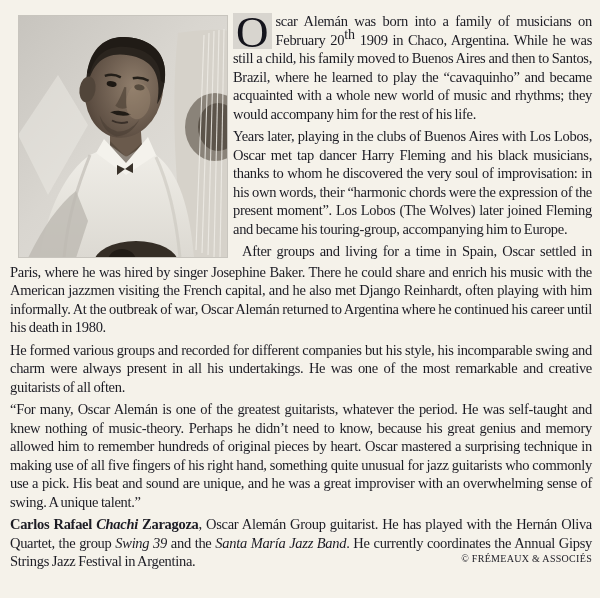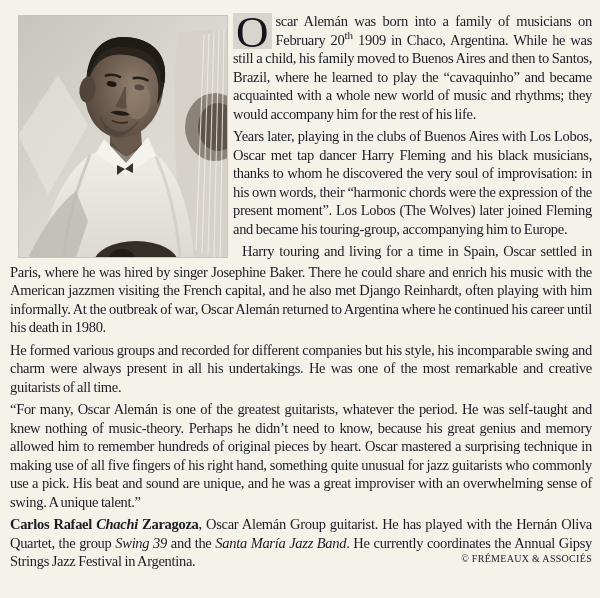--- a/index.html
+++ b/index.html
@@ -26,21 +26,21 @@
     text-align-last:justify;
     margin-bottom:2px;
   }
   .dropcap{
     float:left;
     font-size:45px;line-height:33px;
     padding:3px 3px 0 3px;margin:1px 4px 0 0;
     background:#d8d5cf;color:#14141c;
     letter-spacing:0;
   }
-  sup{font-size:11px;line-height:0;vertical-align:6px;letter-spacing:0;}
+  sup{font-size:14px;line-height:0;vertical-align:6px;letter-spacing:0;}
   .quote{}
   .credits{position:relative;margin-top:3px;}
   .copyright{
     position:absolute;right:0;bottom:2px;
     font-size:10px;letter-spacing:0.3px;word-spacing:0;
     font-style:normal;font-weight:normal;
   }
 </style>
 </head>
 <body>
@@ -105,20 +105,20 @@
           <ellipse cx="122" cy="84" rx="12" ry="18" fill="#9b8872" opacity="0.45"></ellipse>
         </g>
         <ellipse cx="118" cy="248" rx="42" ry="22" fill="#352e26"></ellipse>
         <ellipse cx="104" cy="246" rx="14" ry="12" fill="#211c16"></ellipse>
         <rect x="0.5" y="0.5" width="209" height="242" fill="none" stroke="#c8c5be" stroke-width="1"></rect>
       </svg>
     </figure>
     <div class="col">
       <p class="para"><span class="dropcap">O</span><span>scar Alemán was born into a family of musicians on February 20</span><sup>th</sup><span> 1909 in Chaco, Argentina. While he was still a child, his family moved to Buenos Aires and then to Santos, Brazil, where he learned to play the “cavaquinho” and became acquainted with a whole new world of music and rhythms; they would accompany him for the rest of his life.</span></p>
       <p class="para">Years later, playing in the clubs of Buenos Aires with Los Lobos, Oscar met tap dancer Harry Fleming and his black musicians, thanks to whom he discovered the very soul of improvisation: in his own words, their “harmonic chords were the expression of the present moment”. Los Lobos (The Wolves) later joined Fleming and became his touring-group, accompanying him to Europe.</p>
-      <p class="para p3col">Harry touring and living for a time in Spain, Oscar settled in</p>
+      <p class="para p3col">After groups and living for a time in Spain, Oscar settled in</p>
     </div>
   </div>
   <p class="para">Paris, where he was hired by singer Josephine Baker. There he could share and enrich his music with the American jazzmen visiting the French capital, and he also met Django Reinhardt, often playing with him informally. At the outbreak of war, Oscar Alemán returned to Argentina where he continued his career until his death in 1980.</p>
-  <p class="para">He formed various groups and recorded for different companies but his style, his incomparable swing and charm were always present in all his undertakings. He was one of the most remarkable and creative guitarists of all time.</p>
+  <p class="para">He formed various groups and recorded for different companies but his style, his incomparable swing and charm were always present in all his undertakings. He was one of the most remarkable and creative guitarists of all often.</p>
   <p class="para quote">“For many, Oscar Alemán is one of the greatest guitarists, whatever the period. He was self-taught and knew nothing of music-theory. Perhaps he didn’t need to know, because his great genius and memory allowed him to remember hundreds of original pieces by heart. Oscar mastered a surprising technique in making use of all five fingers of his right hand, something quite unusual for jazz guitarists who commonly use a pick. His beat and sound are unique, and he was a great improviser with an overwhelming sense of swing. A unique talent.”</p>
   <p class="para credits"><b><span>Carlos Rafael </span><i>Chachi</i><span> Zaragoza</span></b><span>, Oscar Alemán Group guitarist. He has played with the Hernán Oliva Quartet, the group </span><i>Swing 39</i><span> and the </span><i>Santa María Jazz Band</i><span>. He currently coordinates the Annual Gipsy Strings Jazz Festival in Argentina.</span><span class="copyright">© FRÉMEAUX &amp; ASSOCIÉS</span></p>
 </div>
 
 </body></html>

